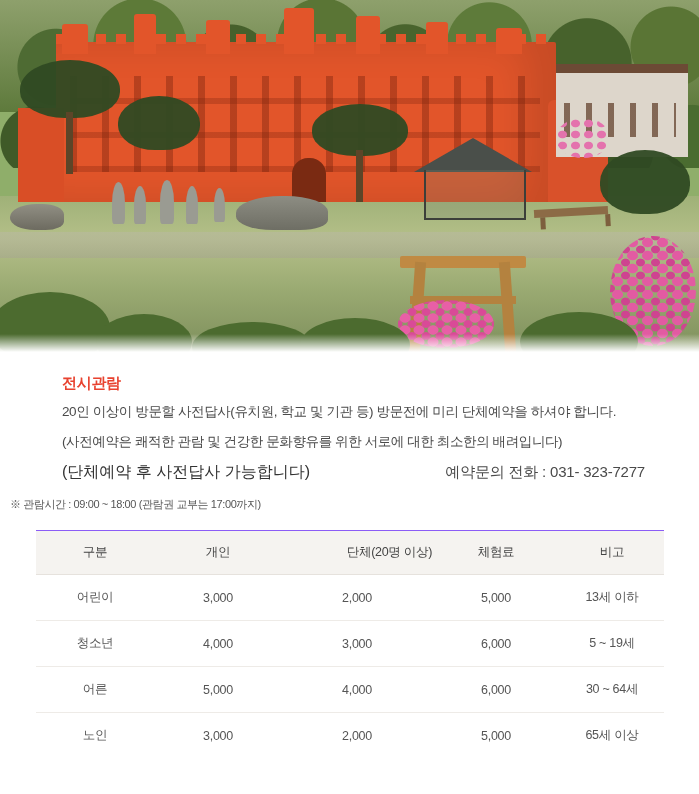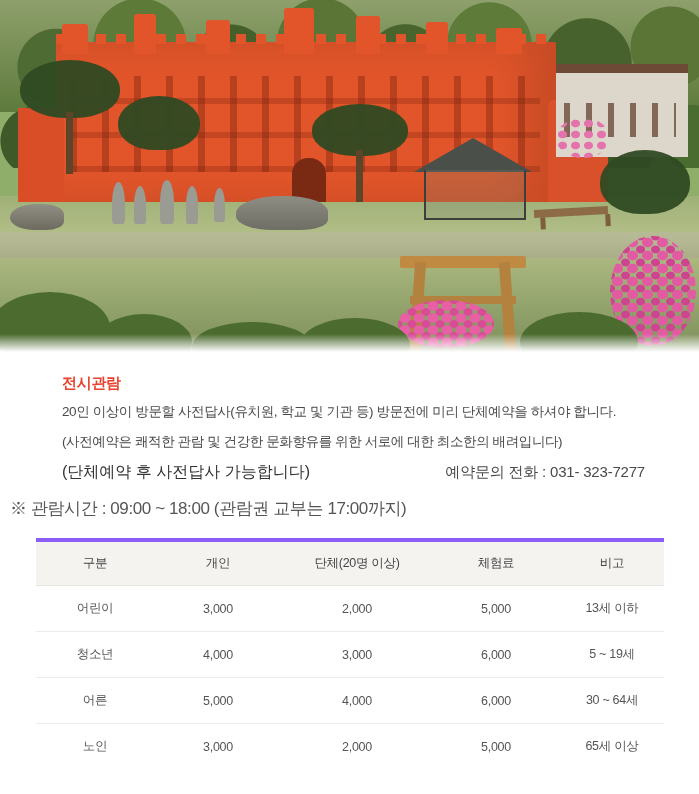--- a/index.html
+++ b/index.html
@@ -233,54 +233,54 @@
     align-items: baseline;
     margin: 0 54px 4px 62px;
   }
   .phone {
     font-size: 15px;
     color: #4a4a4a;
     letter-spacing: -0.2px;
   }
   .note {
     margin: 0 0 4px 8px;
-    font-size: 17px;
+    font-size: 11px;
     color: #555555;
     letter-spacing: -0.4px;
   }
   .note:first-of-type { margin-top: 14px; }
   .notes-wrap { margin-left: 2px; }
 
   
   table.price {
     margin: 18px 0 0 36px;
     width: 628px;
     border-collapse: collapse;
     font-size: 12.5px;
     color: #555555;
   }
   table.price thead th {
     background: #f5f3f0;
     font-weight: normal;
     color: #444444;
     padding: 13px 0;
-    border-top: 4px solid #8b5cf6;
+    border-top: 1px solid #8b5cf6;
     border-bottom: 1px solid #e6e2dd;
     letter-spacing: -0.3px;
   }
   table.price tbody td {
     padding: 14px 0;
     text-align: center;
     border-bottom: 1px solid #eeebe7;
     letter-spacing: -0.3px;
   }
   table.price tbody tr:last-child td { border-bottom: none; }
   .col1 { width: 118px; }
   .col2 { width: 128px; }
-  .col3 { width: 150px; }
+  .col3 { width: 150px; text-align: right; }
   .col4 { width: 128px; }
   .col5 { width: 104px; }
 </style>
 </head>
 <body>
 
 <div class="hero">
   <div class="sky"></div>
   <div class="forest-far"></div>
   <div class="forest-mid"></div>

